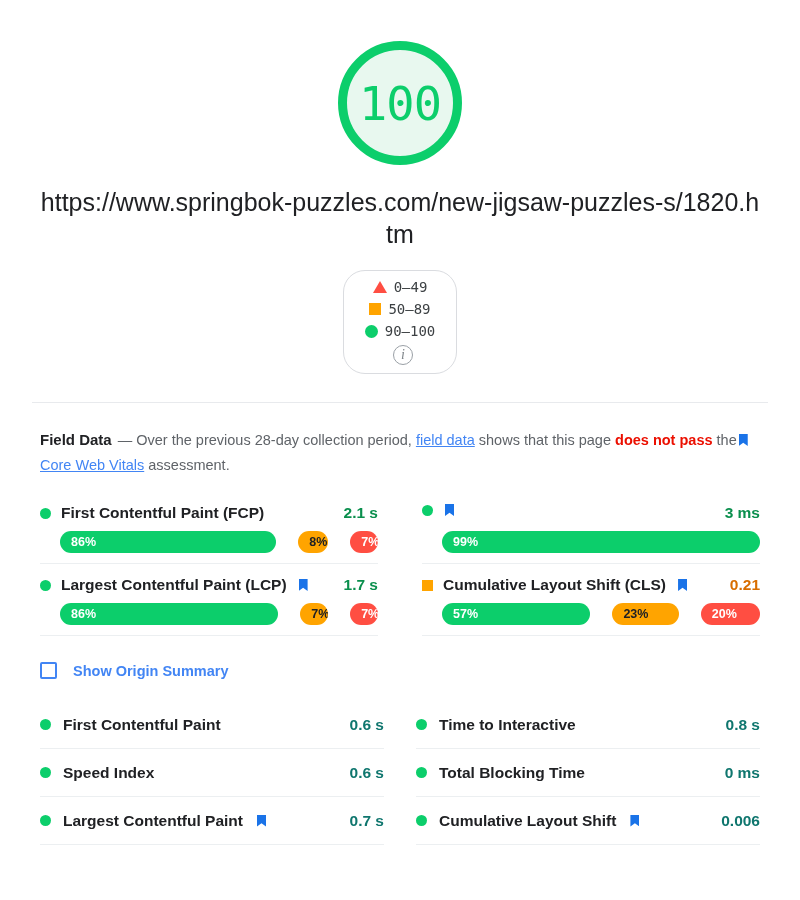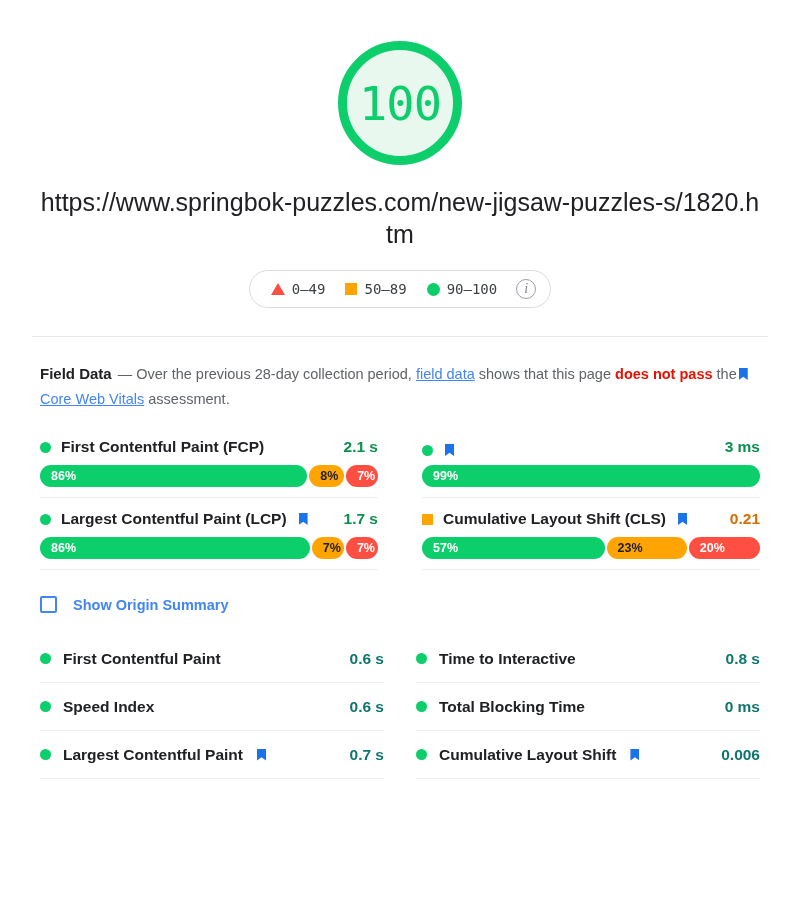--- a/index.html
+++ b/index.html
@@ -64,20 +64,21 @@
     margin-top: 20px;
   }
   .legend {
     display: inline-flex;
     align-items: center;
     gap: 6px;
     border: 1px solid #dadce0;
     border-radius: 22px;
     padding: 8px 14px;
     background: #fff;
+    flex-direction: column;
   }
   .legend-item {
     display: inline-flex;
     align-items: center;
     gap: 7px;
     padding: 0 7px;
   }
   .legend-label {
     font-family: "DejaVu Sans Mono", monospace;
     font-size: 14px;
@@ -159,21 +160,21 @@
     display: grid;
     grid-template-columns: 1fr 1fr;
     column-gap: 44px;
     margin-top: 14px;
   }
   .metric {
     padding-top: 12px;
   }
   .metric-top {
     display: flex;
-    align-items: flex-end;
+    align-items: flex-start;
     justify-content: space-between;
     padding-bottom: 9px;
   }
   .metric-name {
     display: flex;
     align-items: center;
     gap: 10px;
     font-size: 15.5px;
     font-weight: bold;
     color: #202124;
@@ -206,20 +207,21 @@
   .seg {
     height: 22px;
     border-radius: 11px;
     display: flex;
     align-items: center;
     box-sizing: border-box;
     padding-left: 11px;
     font-size: 12.5px;
     font-weight: bold;
     overflow: hidden;
+    margin-left: 20px;
   }
   .seg-good { background: #0cce6b; color: #ffffff; }
   .seg-avg  { background: #ffa400; color: #202124; }
   .seg-poor { background: #ff4e42; color: #ffffff; }
 
   .metric-sep {
     border: 0;
     border-top: 1px solid #eceff1;
     margin: 0;
   }

